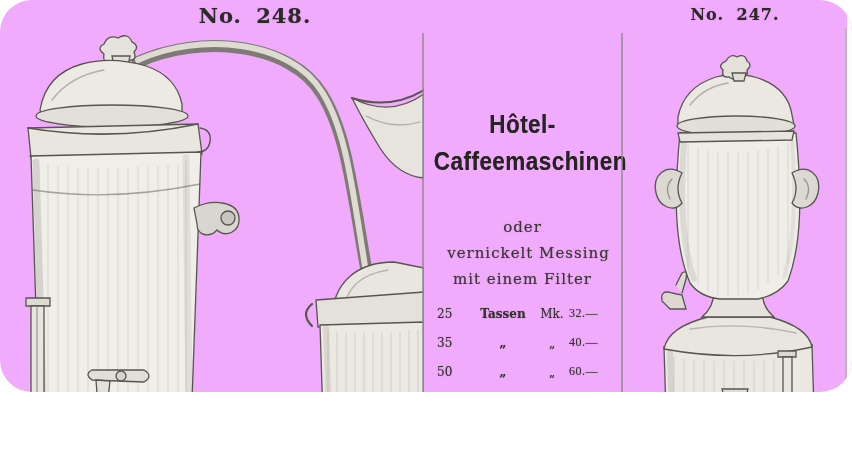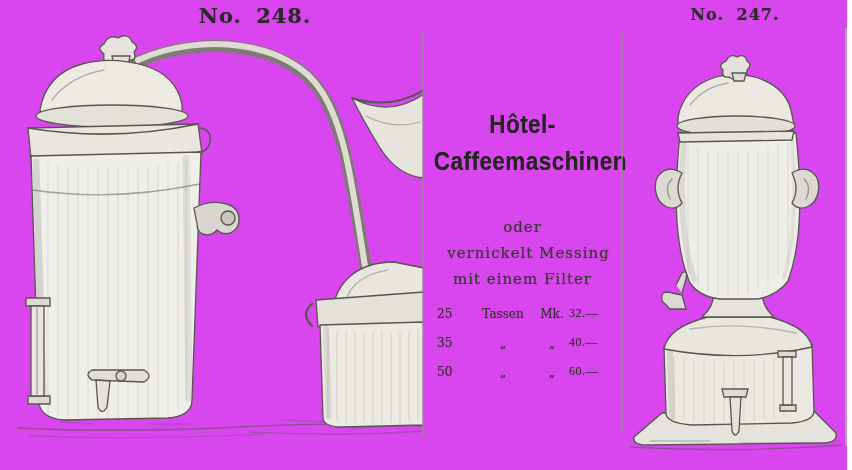--- a/index.html
+++ b/index.html
@@ -1,18 +1,18 @@
 <!DOCTYPE html>
 <html><head>
 <meta charset="utf-8">
 <style>
   html,body { margin:0; padding:0; background:#ffffff; }
   .page {
-    position:relative; width:852px; height:470px; overflow:hidden;
-    background:#d946ef; font-family:"DejaVu Serif", serif; color:#2e2c2a;
+    position:relative; width:852px; height:392px; overflow:hidden;
+    background:#f0abfc; font-family:"DejaVu Serif", serif; color:#2e2c2a;border-radius:32px;
   }
   .caption {
     position:absolute; font-weight:700; text-align:center;
     letter-spacing:1px; word-spacing:6px; color:#2b2a27;
     text-shadow:0 0 1px rgba(40,38,35,.45);
   }
   #cap-left  { left:155px; top:3px;  width:200px; font-size:21px; }
   #cap-right { left:650px; top:5px; width:170px; font-size:16px; }
   .vrule { position:absolute; width:2px; background:#8f8e8a; opacity:.75; }
   #rule-left      { left:422px; top:33px; height:403px; }
@@ -32,21 +32,21 @@
     color:#3a3833; text-shadow:0 0 1px rgba(55,52,45,.55);
   }
   #sub1 { top:192px; } #sub2 { top:218px; } #sub3 { top:244px;margin-left:6px; } #sub4 { top:270px; }
   .prices { position:absolute; left:0; top:299px; width:100%; }
   .prow {
     display:grid; grid-template-columns:34px 64px 34px auto;
     height:29px; align-items:center; padding-left:13px;
     font-size:12px; color:#34322c; text-shadow:0 0 1px rgba(52,50,44,.5);
   }
   .prow .qty  { text-align:left; }
-  .prow .unit { text-align:center; }
+  .prow .unit { text-align:center;font-weight:bold; }
   .prow .cur  { text-align:center; }
   .prow .amt  { text-align:left; letter-spacing:.5px;font-family:Liberation Serif, serif; }
   .fig { position:absolute; }
   .scan-edge { position:absolute; left:847px; top:0; width:5px; height:470px; background:#fbfbf9; }
 </style>
 </head>
 <body>
 
 <div class="page">
 

